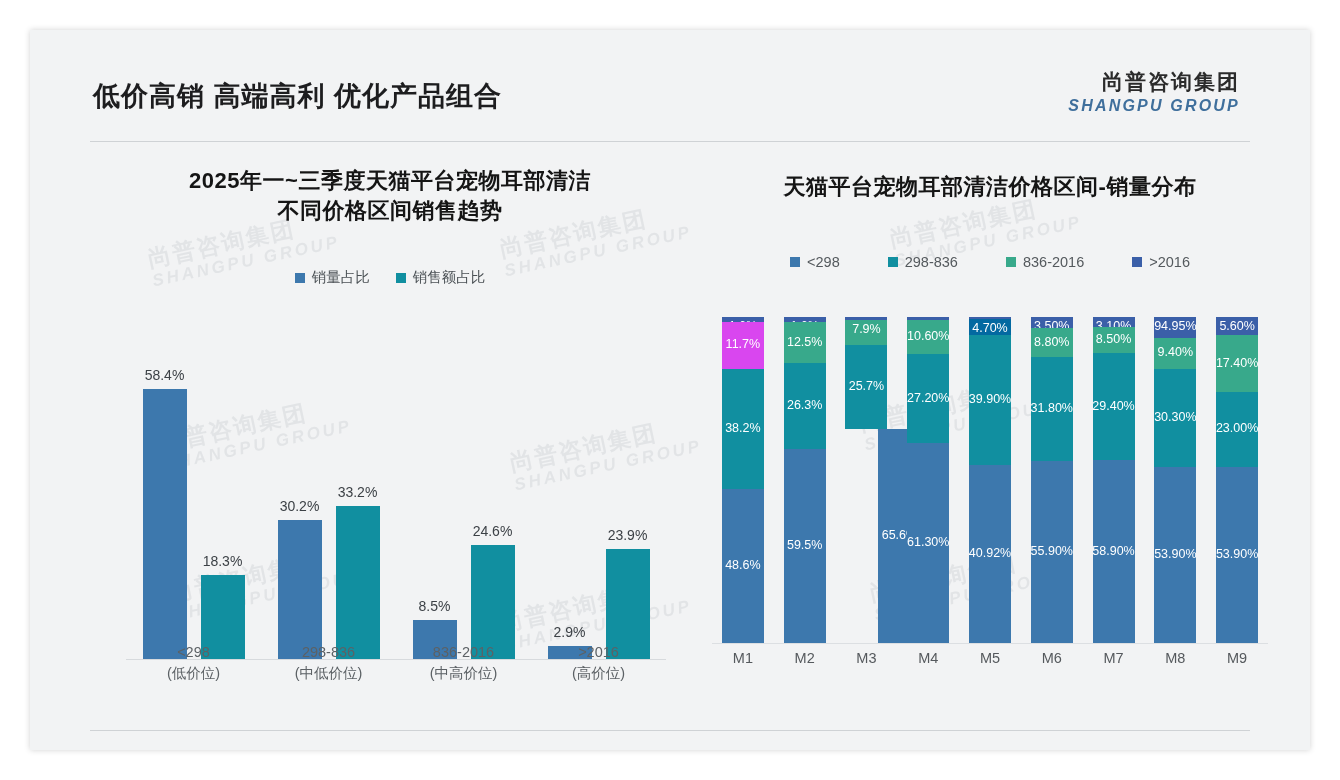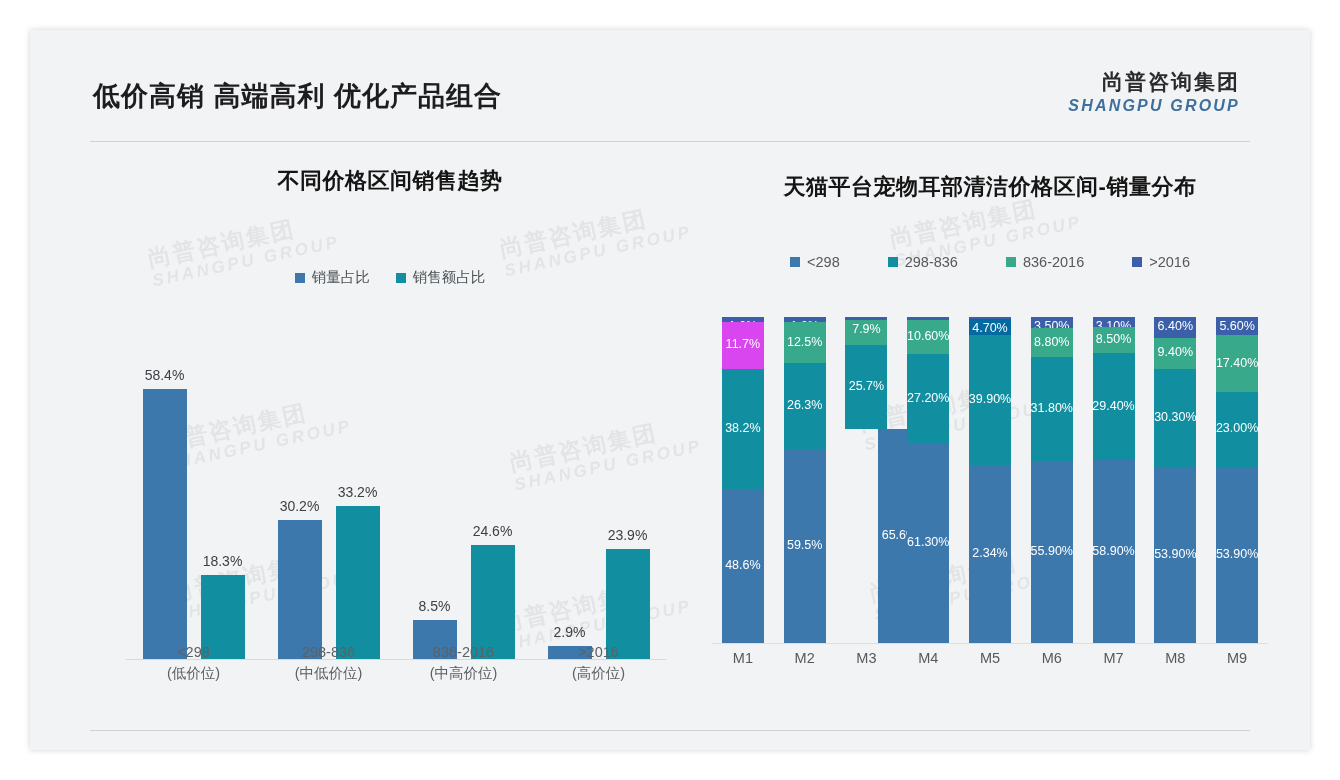--- a/index.html
+++ b/index.html
@@ -109,20 +109,21 @@
     <div class="slide-title">低价高销 高端高利 优化产品组合</div>
     <div class="logo">
       <div class="l-cn">尚普咨询集团</div>
       <div class="l-en">SHANGPU GROUP</div>
     </div>
   </div>
   <div class="hdr-rule"></div>
 
   <div class="panel" id="panel-left">
     <div class="ch-title">
+      <div>2025年一~三季度天猫平台宠物耳部清洁</div>
       <div>不同价格区间销售趋势</div>
     </div>
     <div class="legend" id="legend-left">
         <div class="lg-item">
           <span class="sw" style="background: rgb(61, 120, 173);"></span>
           <span>销量占比</span>
         </div>
         <div class="lg-item">
           <span class="sw" style="background: rgb(17, 143, 160);"></span>
           <span>销售额占比</span>
@@ -275,21 +276,21 @@
           <div class="s-seg thin" style="height: 2.282px; background: rgb(59, 95, 168);">
             <span class="s-lab">0.70%</span>
           </div>
           <div class="s-seg thin" style="height: 15.322px; background: #0369a1;">
             <span class="s-lab">4.70%</span>
           </div>
           <div class="s-seg" style="height: 130.074px; background: rgb(17, 143, 160);">
             <span class="s-lab">39.90%</span>
           </div>
           <div class="s-seg" style="height: 178.322px; background: rgb(61, 120, 173);">
-            <span class="s-lab">2.34%</span>
+            <span class="s-lab">40.92%</span>
           </div>
         </div>
         <div class="s-xlab" style="left: 257px;">M5</div>
         <div class="s-col" style="left: 318.778px;">
           <div class="s-seg thin" style="height: 11.41px; background: rgb(59, 95, 168);">
             <span class="s-lab">3.50%</span>
           </div>
           <div class="s-seg" style="height: 28.688px; background: rgb(56, 169, 139);">
             <span class="s-lab">8.80%</span>
           </div>
@@ -311,21 +312,21 @@
           <div class="s-seg" style="height: 113px; background: rgb(17, 143, 160);">
             <span class="s-lab">29.40%</span>
           </div>
           <div class="s-seg" style="height: 192.014px; background: rgb(61, 120, 173);">
             <span class="s-lab">58.90%</span>
           </div>
         </div>
         <div class="s-xlab" style="left: 380.556px;">M7</div>
         <div class="s-col" style="left: 442.333px;">
           <div class="s-seg thin" style="height: 20.864px; background: rgb(59, 95, 168);">
-            <span class="s-lab">6.40%</span>
+            <span class="s-lab">94.95%</span>
           </div>
           <div class="s-seg" style="height: 30.644px; background: rgb(56, 169, 139);">
             <span class="s-lab">9.40%</span>
           </div>
           <div class="s-seg" style="height: 98.778px; background: rgb(17, 143, 160);">
             <span class="s-lab">30.30%</span>
           </div>
           <div class="s-seg" style="height: 175.714px; background: rgb(61, 120, 173);">
             <span class="s-lab">53.90%</span>
           </div>

